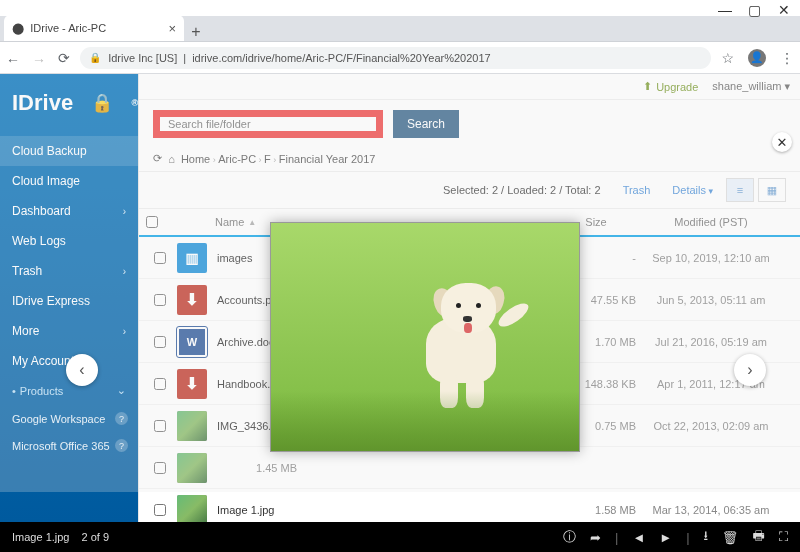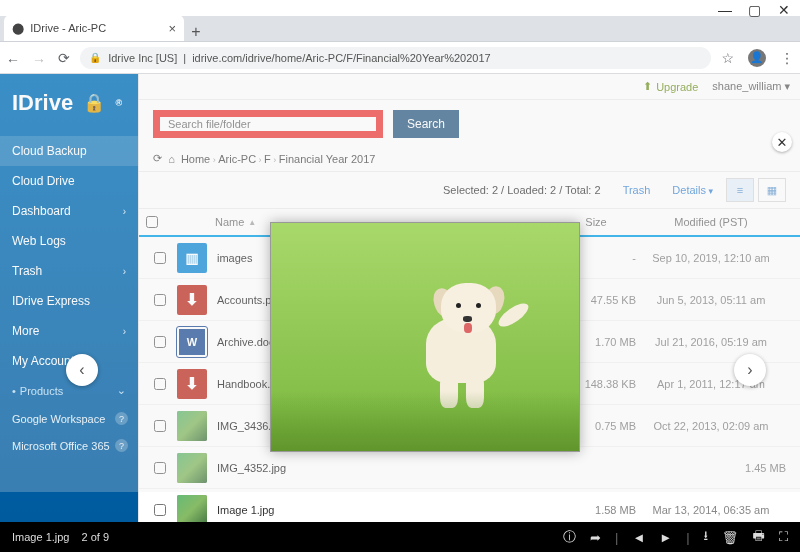--- a/index.html
+++ b/index.html
@@ -21,21 +21,21 @@
 .nav-icons { display: flex; gap: 12px; color: #5f6368; font-size: 14px; align-items: center; }
 .nav-icons .dis { color: #bdbdbd; }
 .addr-field { flex: 1; height: 22px; background: #f1f3f4; border-radius: 11px; display: flex; align-items: center; padding: 0 10px; font-size: 11px; color: #555; gap: 6px; }
 .addr-lock { font-size: 10px; color: #5f6368; }
 .addr-right { display: flex; gap: 14px; color: #5f6368; font-size: 14px; align-items: center; }
 .avatar { width: 18px; height: 18px; background: #777; border-radius: 50%; display:flex; align-items:center; justify-content:center; color:#fff; font-size:11px; }
 
 
 .app { display: flex; height: 448px; position: relative; }
 .sidebar { width: 138px; background: linear-gradient(#0072bc, #005a9e); color: #fff; font-size: 12px; display: flex; flex-direction: column; }
-.logo { padding: 16px 12px 20px; font-size: 22px; font-weight: 600; display:flex; align-items:center; gap:10px; }
+.logo { padding: 16px 12px 20px; font-size: 22px; font-weight: 600; display:flex; align-items:center; gap:18px; }
 .logo .lock { color: #e03a3e; font-size: 18px; }
 .side-item { padding: 8px 12px; display: flex; align-items: center; justify-content: space-between; cursor: pointer; }
 .side-item.active { background: rgba(255,255,255,0.15); }
 .side-item .chev { font-size: 10px; color: #cfe6f5; }
 .side-group { padding: 8px 12px; font-size: 11px; color: #bde0f7; display:flex; align-items:center; gap:4px; }
 .side-sub { padding: 7px 10px 7px 12px; font-size: 11px; display:flex; align-items:center; justify-content: space-between; color:#e7f3fb;text-align:center; }
 .badge-q { width:13px; height:13px; background:rgba(255,255,255,0.25); border-radius:50%; font-size:9px; display:flex; align-items:center; justify-content:center; }
 
 .main { flex: 1; background: #fff; position: relative; overflow: hidden; border-left: 1px solid #e5e5e5; }
 .topstrip { height: 26px; display:flex; justify-content:flex-end; align-items:center; padding-right: 10px; gap:14px; font-size:11px; color:#666; border-bottom:1px solid #eee; }
@@ -149,21 +149,21 @@
     <div class="logo">
       <span>IDrive</span>
         <span class="lock">🔒</span>
         <sup style="font-size:9px">®</sup>
     </div>
     <div id="side-items">
         <div class="side-item active">
           <span>Cloud Backup</span>
         </div>
         <div class="side-item">
-          <span>Cloud Drive</span>
+          <span>Cloud Image</span>
         </div>
         <div class="side-item">
           <span>Dashboard</span>
           <span class="chev">›</span>
         </div>
         <div class="side-item">
           <span>Web Logs</span>
         </div>
         <div class="side-item">
           <span>Trash</span>
@@ -273,21 +273,20 @@
           <div class="file-icn img"></div>
           <div class="r-name">IMG_3436.jpg</div>
           <div class="r-size">0.75 MB</div>
           <div class="r-mod">Oct 22, 2013, 02:09 am</div>
         </div>
         <div class="row">
           <div class="col-chk">
             <input type="checkbox" style="">
           </div>
           <div class="file-icn img"></div>
-          <div class="r-name">IMG_4352.jpg</div>
           <div class="r-size">1.45 MB</div>
         </div>
         <div class="row">
           <div class="col-chk">
             <input type="checkbox" style="">
           </div>
           <div class="file-icn img"></div>
           <div class="r-name">Image 1.jpg</div>
           <div class="r-size">1.58 MB</div>
           <div class="r-mod">Mar 13, 2014, 06:35 am</div>

